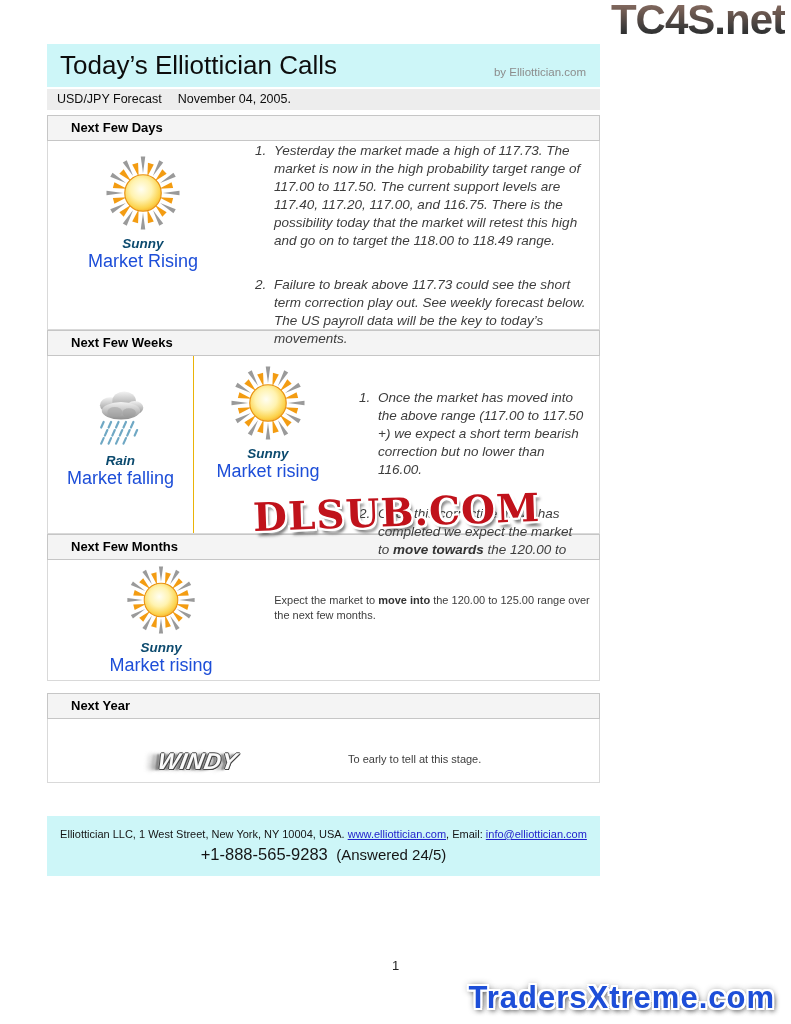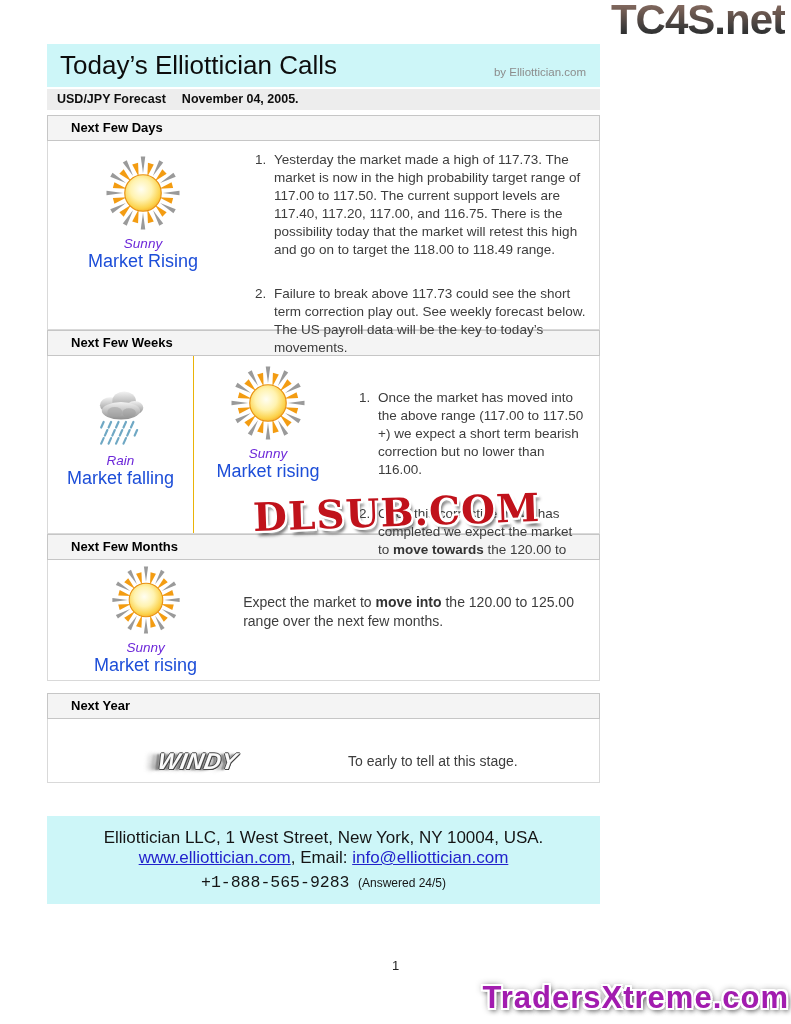--- a/index.html
+++ b/index.html
@@ -23,21 +23,21 @@
   
   .hdr {
     background:#cdf6f8; height:43px; display:flex; align-items:center;
     padding:0 14px 0 13px;
   }
   .hdr-title { font-size:26px; color:#0d0d0d; }
   .hdr-by { margin-left:auto; font-size:11.5px; color:#8c8c8c; margin-top:12px; }
 
   .subbar {
     margin-top:2px; background:#ededed; padding:3px 0 4px 10px;
-    font-weight:bold; font-size:12.5px; color:#0d0d0d;
+    font-weight:normal; font-size:12.5px; color:#0d0d0d;
   }
   .subbar .date { margin-left:16px; }
 
   .sections { margin-top:5px; }
 
   
   .sec-head {
     background:#f4f4f4; border:1px solid #c6c6c6;
     padding:4px 23px 5px; font-weight:bold; font-size:13px; color:#000;
   }
@@ -52,29 +52,29 @@
   .body-year   { height:64px; }
   .sec-year    { margin-top:12px; }
 
   .icol { text-align:center; }
   .col-days   { width:190px; padding-top:14px; }
   .col-rain   { width:146px; padding-top:30px; border-right:1px solid #eab308; }
   .col-sun2   { width:148px; padding-top:9px; }
   .col-months { width:300px; padding-top:5px; }
   .col-windy  { width:300px; padding-top:29px; }
 
-  .wlabel { font-weight:normal; font-style:italic; font-size:13.5px; color:#6d28d9; margin-top:1px; }
+  .wlabel { font-weight:bold; font-style:italic; font-size:13.5px; color:#0c4a6e; margin-top:1px; }
   .wsub   { font-size:18px; color:#1d4ed8; margin-top:0; }
 
   .txtcol { flex:1; padding-right:12px; }
-  .txtcol ol { margin:10px 0 0; padding-left:32px; }
+  .txtcol ol { margin:1px 0 0; padding-left:32px;font-style:italic; }
   .txtcol li { font-size:13.5px; line-height:1.33; color:#3d3d3d; padding-left:4px; }
   .txtcol li + li { margin-top:26px; }
   .body-weeks .txtcol ol { margin-top:33px; }
-  .plain-text { font-size:14px; line-height:1.35; color:#3d3d3d; }
+  .plain-text { font-size:11px; line-height:1.35; color:#3d3d3d; }
   .months-text { padding:33px 8px 0 0; }
   .year-text   { padding-top:33px; }
   .b { font-weight:bold; color:#333; }
 
   
   .windy {
     display:inline-block; transform:skewX(-10deg);
     font-size:23px; font-weight:bold; font-style:italic; letter-spacing:.5px;
     color:#fafafa;
     text-shadow:
@@ -89,39 +89,39 @@
   .dlsub {
     position:absolute; left:205px; top:133px; transform:rotate(-2deg);
     font-family:"DejaVu Serif", serif; font-weight:bold; font-size:39px;
     letter-spacing:1px; color:#c0121b; white-space:nowrap; z-index:5;
     text-shadow:
       -2px -2px 0 #fff, 2px -2px 0 #fff, -2px 2px 0 #fff, 2px 2px 0 #fff,
       -2px 0 0 #fff, 2px 0 0 #fff, 0 -2px 0 #fff, 0 2px 0 #fff,
       3px 5px 3px rgba(70,70,70,.7);
   }
   .tradersx {
-    position:absolute; right:2px; top:980px;
-    font-size:31px; font-weight:bold; letter-spacing:1px; color:#a21caf;
+    position:absolute; right:16px; top:980px;
+    font-size:31px; font-weight:bold; letter-spacing:1px; color:#1d4ed8;
     white-space:nowrap;
     text-shadow:
       -2px -2px 0 #fff, 2px -2px 0 #fff, -2px 2px 0 #fff, 2px 2px 0 #fff,
       -2px 0 0 #fff, 2px 0 0 #fff, 0 -2px 0 #fff, 0 2px 0 #fff,
       0 0 7px rgba(45,45,45,.9), 2px 3px 5px rgba(45,45,45,.8);
   }
 
   
   .footer {
     margin-top:33px; background:#cdf6f8; text-align:center;
     padding:12px 0 12px;
   }
-  .addr { font-size:17px; color:#151515; }
+  .addr { font-size:11px; color:#151515; }
   .addr a { color:#2222cc; }
   .phone-line { margin-top:5px; color:#151515; }
-  .phone { font-size:16.5px;font-family:Liberation Mono, monospace; }
-  .note  { font-size:12px; margin-left:4px; }
+  .phone { font-size:16.5px; }
+  .note  { font-size:15px; margin-left:4px; }
 
   .pagenum {
     position:absolute; left:0; width:791px; top:958px;
     text-align:center; font-size:13px; color:#222;
   }
 
   .hidden-defs { position:absolute; width:0; height:0; overflow:hidden; }
 </style>
 </head>
 <body>

